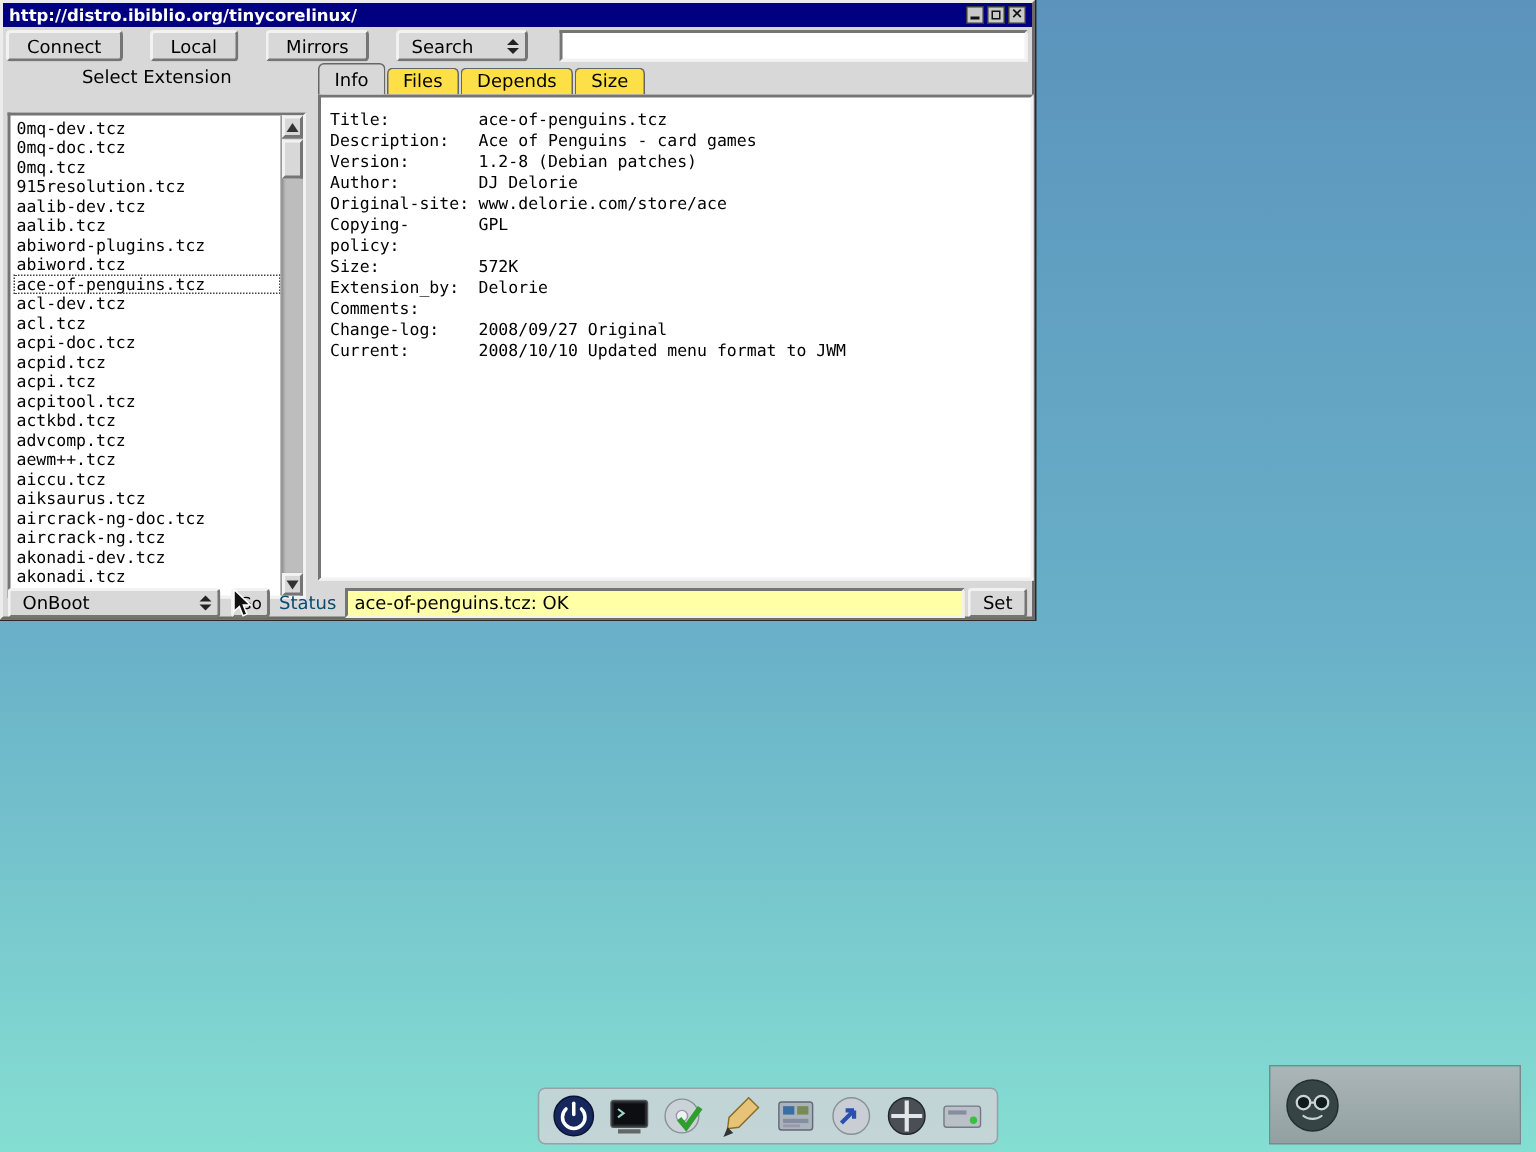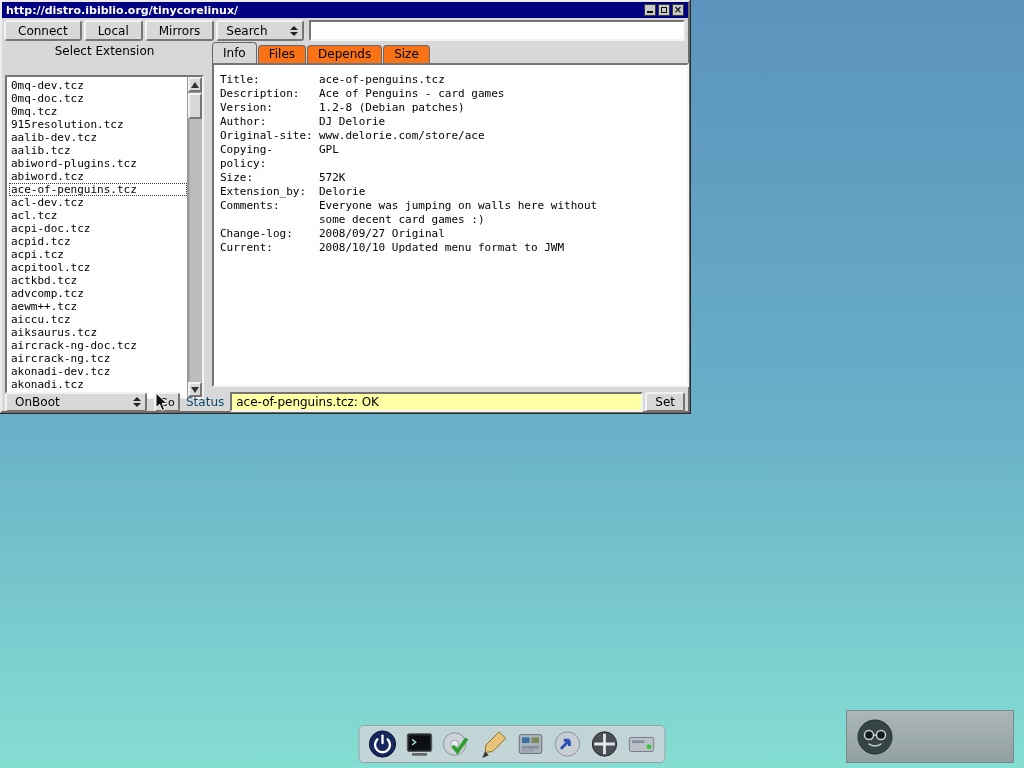--- a/index.html
+++ b/index.html
@@ -24,21 +24,21 @@
   }
   .titlebar .title { font-size:11px; font-weight:bold; flex:1; white-space:nowrap; overflow:hidden; }
   .controls { display:flex; gap:2px; }
   .wbtn { width:12px; height:12px; background:#c9c9c9; border:1px solid #3a3a3a;
           position:relative; display:flex; align-items:center; justify-content:center; }
   .min-glyph { position:absolute; bottom:2px; left:2px; width:6px; height:2px; background:#111; }
   .max-glyph { width:6px; height:6px; border:1px solid #111; }
   .close-glyph { font-size:10px; font-weight:bold; color:#111; line-height:1; margin-top:-1px; }
 
   
-  .toolbar { position:absolute; top:18px; left:2px; right:3px; height:21px; display:flex; align-items:stretch; gap:2px;border-radius:10px; }
+  .toolbar { position:absolute; top:18px; left:2px; right:3px; height:21px; display:flex; align-items:stretch; gap:18px;border-radius:10px; }
   .btn {
     appearance:none; background:var(--window-bg,#d8d8d8); color:#000;
     border:2px solid; border-color:#f2f2f2 #757575 #757575 #f2f2f2; border-radius:3px;
     font-family:inherit; font-size:12px; padding:0 12px; line-height:1; cursor:default;
   }
   .combo {
     background:var(--window-bg,#d8d8d8);
     border:2px solid; border-color:#f2f2f2 #757575 #757575 #f2f2f2; border-radius:3px;
     display:flex; align-items:center; font-size:12px; padding:0 4px 0 8px; gap:6px; color:#000;
   }
@@ -73,21 +73,21 @@
   .sthumb { position:absolute; top:1px; left:0; right:0; height:26px; background:var(--window-bg,#d8d8d8);
             border:2px solid; border-color:#f2f2f2 #757575 #757575 #f2f2f2; }
   .tri-up   { width:0;height:0;border-left:4px solid transparent;border-right:4px solid transparent;border-bottom:6px solid #333; }
   .tri-down { width:0;height:0;border-left:4px solid transparent;border-right:4px solid transparent;border-top:6px solid #333; }
 
   
   .tabbar { position:absolute; top:40px; left:210px; height:21px; display:flex; align-items:flex-end; }
   .tab {
     font-size:12px; line-height:13px; padding:2px 10px 3px; margin-right:1px;
     border:1px solid #666; border-bottom:none; border-radius:4px 4px 0 0;
-    background:#f97316; color:#000; height:18px;
+    background:#fde047; color:#000; height:18px;
   }
   .tab.active { background:var(--window-bg,#d8d8d8); height:21px; padding-top:4px; position:relative; z-index:2;margin-top:16px; }
   .infopanel {
     position:absolute; top:61px; left:210px; width:477px; height:324px;
     background:#fff; border:2px solid; border-color:#757575 #f2f2f2 #f2f2f2 #757575;
     padding:8px 6px; overflow:hidden;
     font-family:"DejaVu Sans Mono","Liberation Mono",monospace; font-size:11px; line-height:14px; color:#000;
   }
   .irow { display:flex; }
   .ilabel { width:99px; flex:none; }
@@ -238,22 +238,20 @@
         <div class="irow">
           <span class="ilabel">Size:</span>
           <span class="ivalue">572K</span>
         </div>
         <div class="irow">
           <span class="ilabel">Extension_by:</span>
           <span class="ivalue">Delorie</span>
         </div>
         <div class="irow">
           <span class="ilabel">Comments:</span>
-          <span class="ivalue">Everyone was jumping on walls here without
-some decent card games :)</span>
         </div>
         <div class="irow">
           <span class="ilabel">Change-log:</span>
           <span class="ivalue">2008/09/27 Original</span>
         </div>
         <div class="irow">
           <span class="ilabel">Current:</span>
           <span class="ivalue">2008/10/10 Updated menu format to JWM</span>
         </div>
       </div>

